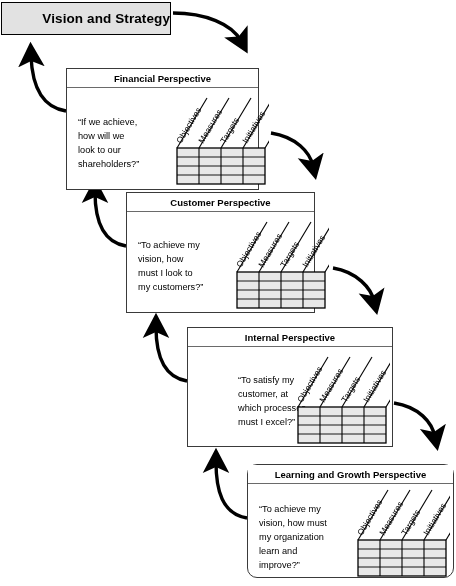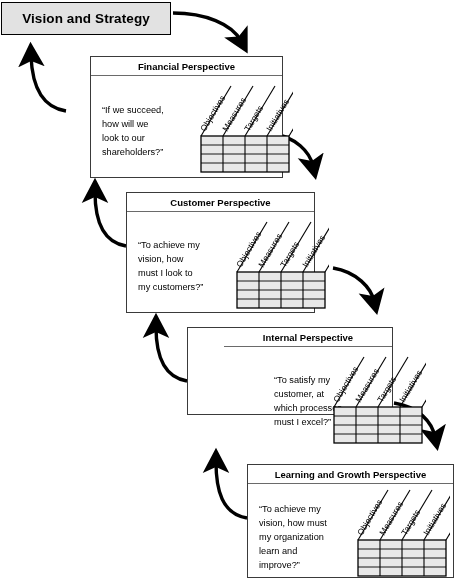--- a/index.html
+++ b/index.html
@@ -27,21 +27,21 @@
     position: absolute;
     left: 1px;
     top: 2px;
     width: 170px;
     height: 33px;
     background: #e2e2e2;
     border: 1.6px solid #000000;
     box-sizing: border-box;
     display: flex;
     align-items: center;
-    justify-content: center;
+    justify-content: flex-end;
     z-index: 5;
   }
   .vision-label {
     font-size: 13.5px;
     font-weight: bold;
     color: #000000;
     letter-spacing: 0.1px;
   }
   .persp-box {
     position: absolute;
@@ -128,26 +128,26 @@
 
     <g>
       <path d="M66,111 C40,107 32,82 31,56" fill="none" stroke="#000000" stroke-width="3.4" stroke-linecap="butt" marker-end="url(#ah)"></path>
     </g>
   </svg>
 
   <div class="vision-box">
     <span class="vision-label">Vision and Strategy</span>
   </div>
 
-  <div class="persp-box" style="left:66px; top:56px; width:193px; height:122px;margin-left:24px;">
+  <div class="persp-box" style="left:66px; top:68px; width:193px; height:122px;">
     <div class="persp-title-bar">
       <span class="persp-title">Financial Perspective</span>
     </div>
     <div class="persp-body">
-      <div class="persp-question" style="left:11px; top:27px; width:95px;">“If we succeed,
+      <div class="persp-question" style="left:11px; top:27px; width:95px;">“If we achieve,
 how will we
 look to our
 shareholders?”</div>
       <div class="scorecard-table" style="left:100px; top:6px;">
         <svg class="sc-svg" width="102" height="94" viewBox="0 0 102 94">
           <g>
             <line x1="10" y1="54" x2="40" y2="4" stroke="#000000" stroke-width="1.1"></line>
             <line x1="32" y1="54" x2="62" y2="4" stroke="#000000" stroke-width="1.1"></line>
             <line x1="54" y1="54" x2="84" y2="4" stroke="#000000" stroke-width="1.1"></line>
             <line x1="76" y1="54" x2="106" y2="4" stroke="#000000" stroke-width="1.1"></line>
@@ -200,21 +200,21 @@
             <line x1="10" y1="81" x2="98" y2="81" stroke="#000000" stroke-width="0.9"></line>
             <line x1="32" y1="54" x2="32" y2="90" stroke="#000000" stroke-width="1.1"></line>
             <line x1="54" y1="54" x2="54" y2="90" stroke="#000000" stroke-width="1.1"></line>
             <line x1="76" y1="54" x2="76" y2="90" stroke="#000000" stroke-width="1.1"></line>
           </g>
         </svg>
       </div>
     </div>
   </div>
 
-  <div class="persp-box" style="left:187px; top:327px; width:206px; height:88px;padding-left:36px;">
+  <div class="persp-box" style="left:187px; top:327px; width:206px; height:120px;">
     <div class="persp-title-bar">
       <span class="persp-title">Internal Perspective</span>
     </div>
     <div class="persp-body">
       <div class="persp-question" style="left:10px; top:26px; width:105px;margin-left:40px;">“To satisfy my
 customer, at
 which processes
 must I excel?”</div>
       <div class="scorecard-table" style="left:100px; top:6px;">
         <svg class="sc-svg" width="102" height="94" viewBox="0 0 102 94">
@@ -236,21 +236,21 @@
             <line x1="10" y1="81" x2="98" y2="81" stroke="#000000" stroke-width="0.9"></line>
             <line x1="32" y1="54" x2="32" y2="90" stroke="#000000" stroke-width="1.1"></line>
             <line x1="54" y1="54" x2="54" y2="90" stroke="#000000" stroke-width="1.1"></line>
             <line x1="76" y1="54" x2="76" y2="90" stroke="#000000" stroke-width="1.1"></line>
           </g>
         </svg>
       </div>
     </div>
   </div>
 
-  <div class="persp-box" style="left:247px; top:464px; width:207px; height:114px;">
+  <div class="persp-box" style="left:247px; top:464px; width:207px; height:114px;border-radius:10px;">
     <div class="persp-title-bar">
       <span class="persp-title">Learning and Growth Perspective</span>
     </div>
     <div class="persp-body">
       <div class="persp-question" style="left:11px; top:18px; width:100px;">“To achieve my
 vision, how must
 my organization
 learn and
 improve?”</div>
       <div class="scorecard-table" style="left:100px; top:2px;">

